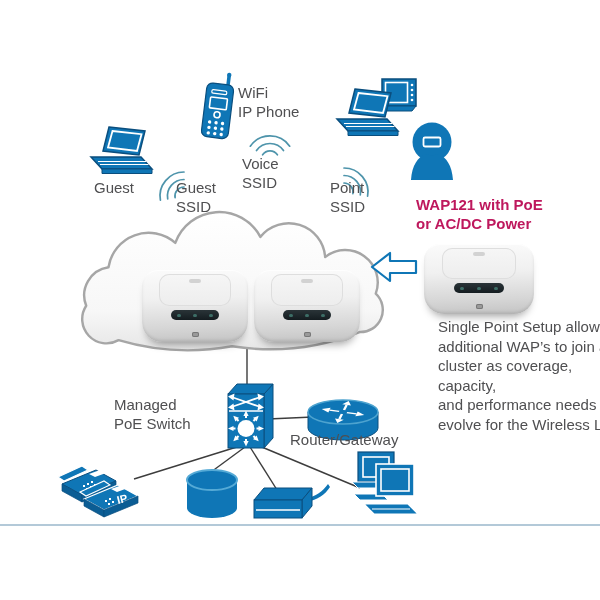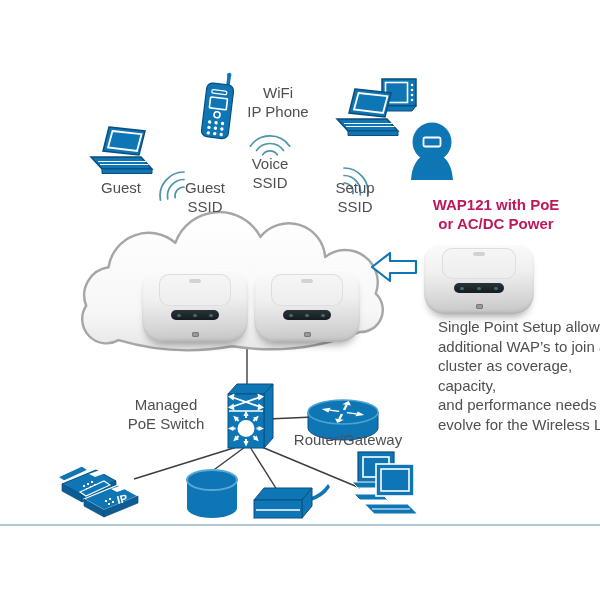--- a/index.html
+++ b/index.html
@@ -1,21 +1,21 @@
 <!DOCTYPE html>
 <html><head>
 <meta charset="utf-8">
 <style>
   html,body{margin:0;padding:0;background:#fff;}
   .canvas{position:relative;width:600px;height:600px;background:#ffffff;overflow:hidden;
           font-family:"Liberation Sans",sans-serif;color:#4f4f51;}
   .abs{position:absolute;}
   svg{display:block;overflow:visible;}
-  .label{position:absolute;font-size:15px;line-height:1.26;color:#4f4f51;white-space:pre-line;text-align:center;}
-  .center{text-align:center;}
+  .label{position:absolute;font-size:15px;line-height:1.26;color:#4f4f51;white-space:pre-line;}
+  .center{}
   .bold-label{font-weight:bold;color:#be185d;}
   .body-text{position:absolute;font-size:15px;line-height:19.5px;color:#4f4f51;white-space:pre-line;margin-left:37px;}
   
   .wap{position:absolute;border-radius:16px 16px 20px 20px;
        background:linear-gradient(178deg,#fbfbfb 0%,#f0f0f0 40%,#d6d6d6 78%,#c3c3c3 100%);
        box-shadow:0 7px 9px -5px rgba(0,0,0,.38), inset 0 -2px 3px rgba(0,0,0,.10), inset 0 1px 1px #fff;}
   .wap-lid{position:absolute;left:16%;right:16%;top:6%;height:44%;border-radius:10px;
        background:linear-gradient(180deg,#f6f6f6,#ededed);box-shadow:inset 0 0 0 1px #dedede;}
   .wap-logo{position:absolute;left:50%;top:12%;width:12px;height:4px;margin-left:-6px;border-radius:2px;
        background:#d2d2d2;}
@@ -306,21 +306,21 @@
 
   <div class="divider" style="top:524px"></div>
 
   <div class="label" style="left:94px;top:179px;width:54px">Guest</div>
   <div class="label center" style="left:176px;top:179px;width:58px">Guest
 SSID</div>
   <div class="label center" style="left:242px;top:155px;width:56px">Voice
 SSID</div>
   <div class="label" style="left:238px;top:84px;width:80px">WiFi
 IP Phone</div>
-  <div class="label" style="left:330px;top:179px;width:50px">Setup
+  <div class="label" style="left:330px;top:179px;width:50px">Point
 SSID</div>
   <div class="label center bold-label" style="left:416px;top:196px;width:160px">WAP121 with PoE
 or AC/DC Power</div>
   <div class="body-text" style="left:401px;top:317px;width:190px">Single Point Setup allows
 additional WAP’s to join a
 cluster as coverage, capacity,
 and performance needs
 evolve for the Wireless LAN</div>
   <div class="label center" style="left:114px;top:396px;width:104px">Managed
 PoE Switch</div>

